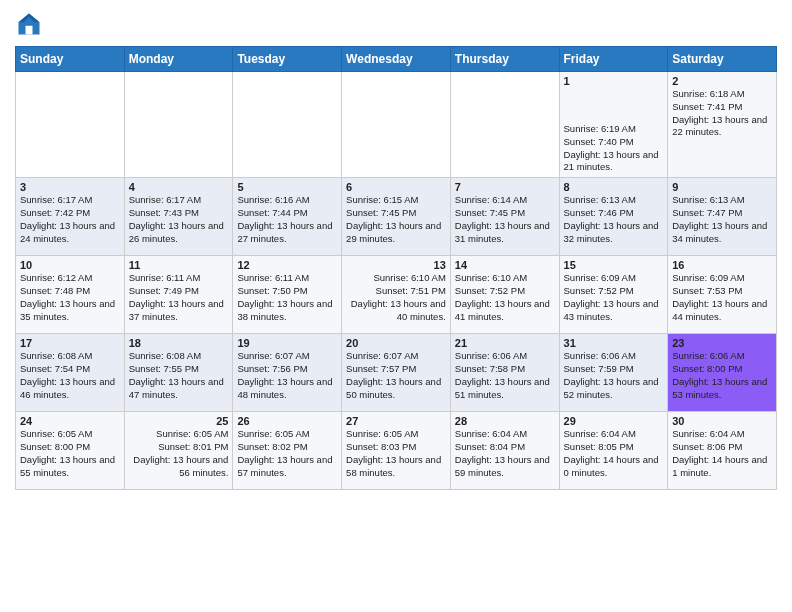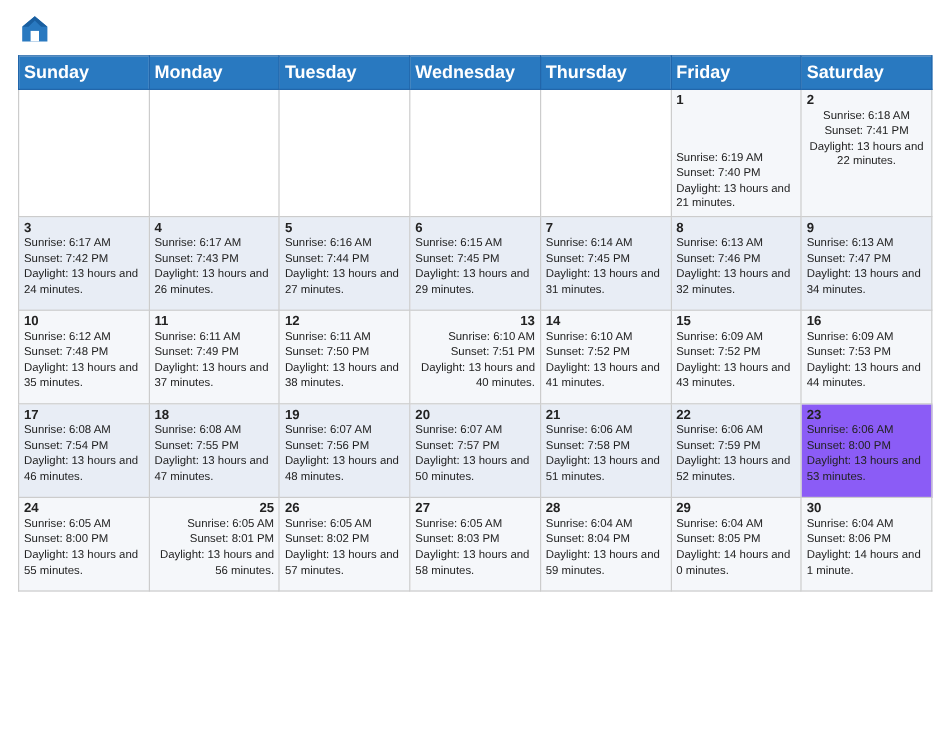--- a/index.html
+++ b/index.html
@@ -49,21 +49,21 @@
       color: #444;
     }
     table {
       width: 100%;
       border-collapse: collapse;
       table-layout: fixed;
     }
     thead tr th {
       background-color: #2979c0;
       color: #fff;
-      font-size: 15px;
+      font-size: 12px;
       font-weight: bold;
       padding: 5px 4px;
       text-align: left;
       border: 1px solid #2266aa;
     }
     tbody tr td {
       border: 1px solid #ccc;
       vertical-align: top;
       padding: 3px 4px;
       font-size: 10px;
@@ -134,21 +134,21 @@
           <td class="empty-cell"></td>
           <td class="empty-cell"></td>
           <td style="background: rgb(245, 247, 250);">
             <span class="day-number">1</span>
             <div class="day-info" style="white-space: pre-line; margin-top: 36px;">Sunrise: 6:19 AM
 Sunset: 7:40 PM
 Daylight: 13 hours and 21 minutes.</div>
           </td>
           <td style="background: rgb(245, 247, 250);">
             <span class="day-number">2</span>
-            <div class="day-info" style="white-space: pre-line; text-align: center;">Sunrise: 6:18 AM
+            <div class="day-info" style="white-space: pre-line;">Sunrise: 6:18 AM
 Sunset: 7:41 PM
 Daylight: 13 hours and 22 minutes.</div>
           </td>
         </tr>
         <tr>
           <td style="background: rgb(232, 237, 245);">
             <span class="day-number">3</span>
             <div class="day-info" style="white-space: pre-line;">Sunrise: 6:17 AM
 Sunset: 7:42 PM
 Daylight: 13 hours and 24 minutes.</div>
@@ -259,21 +259,21 @@
 Sunset: 7:57 PM
 Daylight: 13 hours and 50 minutes.</div>
           </td>
           <td style="background: rgb(232, 237, 245);">
             <span class="day-number">21</span>
             <div class="day-info" style="white-space: pre-line;">Sunrise: 6:06 AM
 Sunset: 7:58 PM
 Daylight: 13 hours and 51 minutes.</div>
           </td>
           <td style="background: rgb(232, 237, 245);">
-            <span class="day-number">22</span>
+            <span class="day-number">31</span>
             <div class="day-info" style="white-space: pre-line;">Sunrise: 6:06 AM
 Sunset: 7:59 PM
 Daylight: 13 hours and 52 minutes.</div>
           </td>
           <td style="background: #8b5cf6; margin-top: 44px;">
             <span class="day-number">23</span>
             <div class="day-info" style="white-space: pre-line;">Sunrise: 6:06 AM
 Sunset: 8:00 PM
 Daylight: 13 hours and 53 minutes.</div>
           </td>

